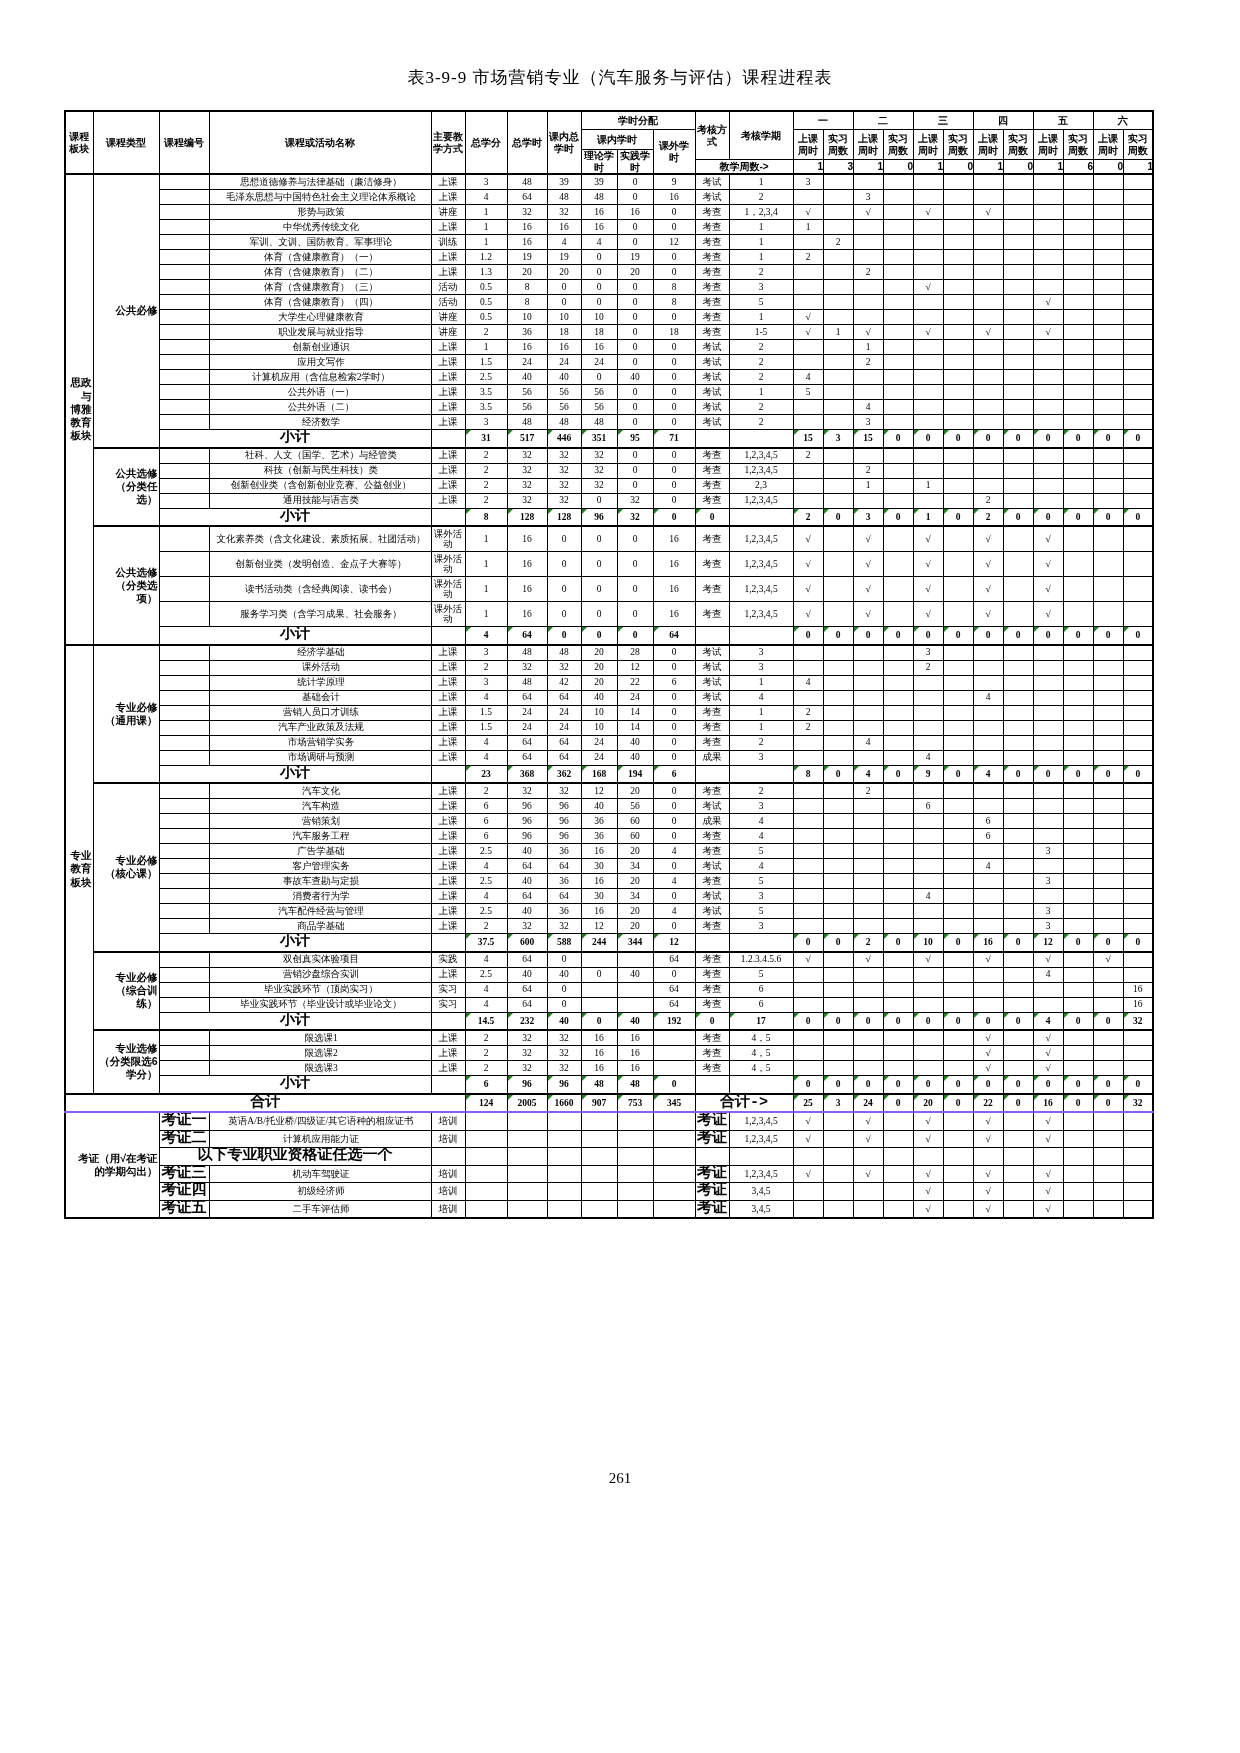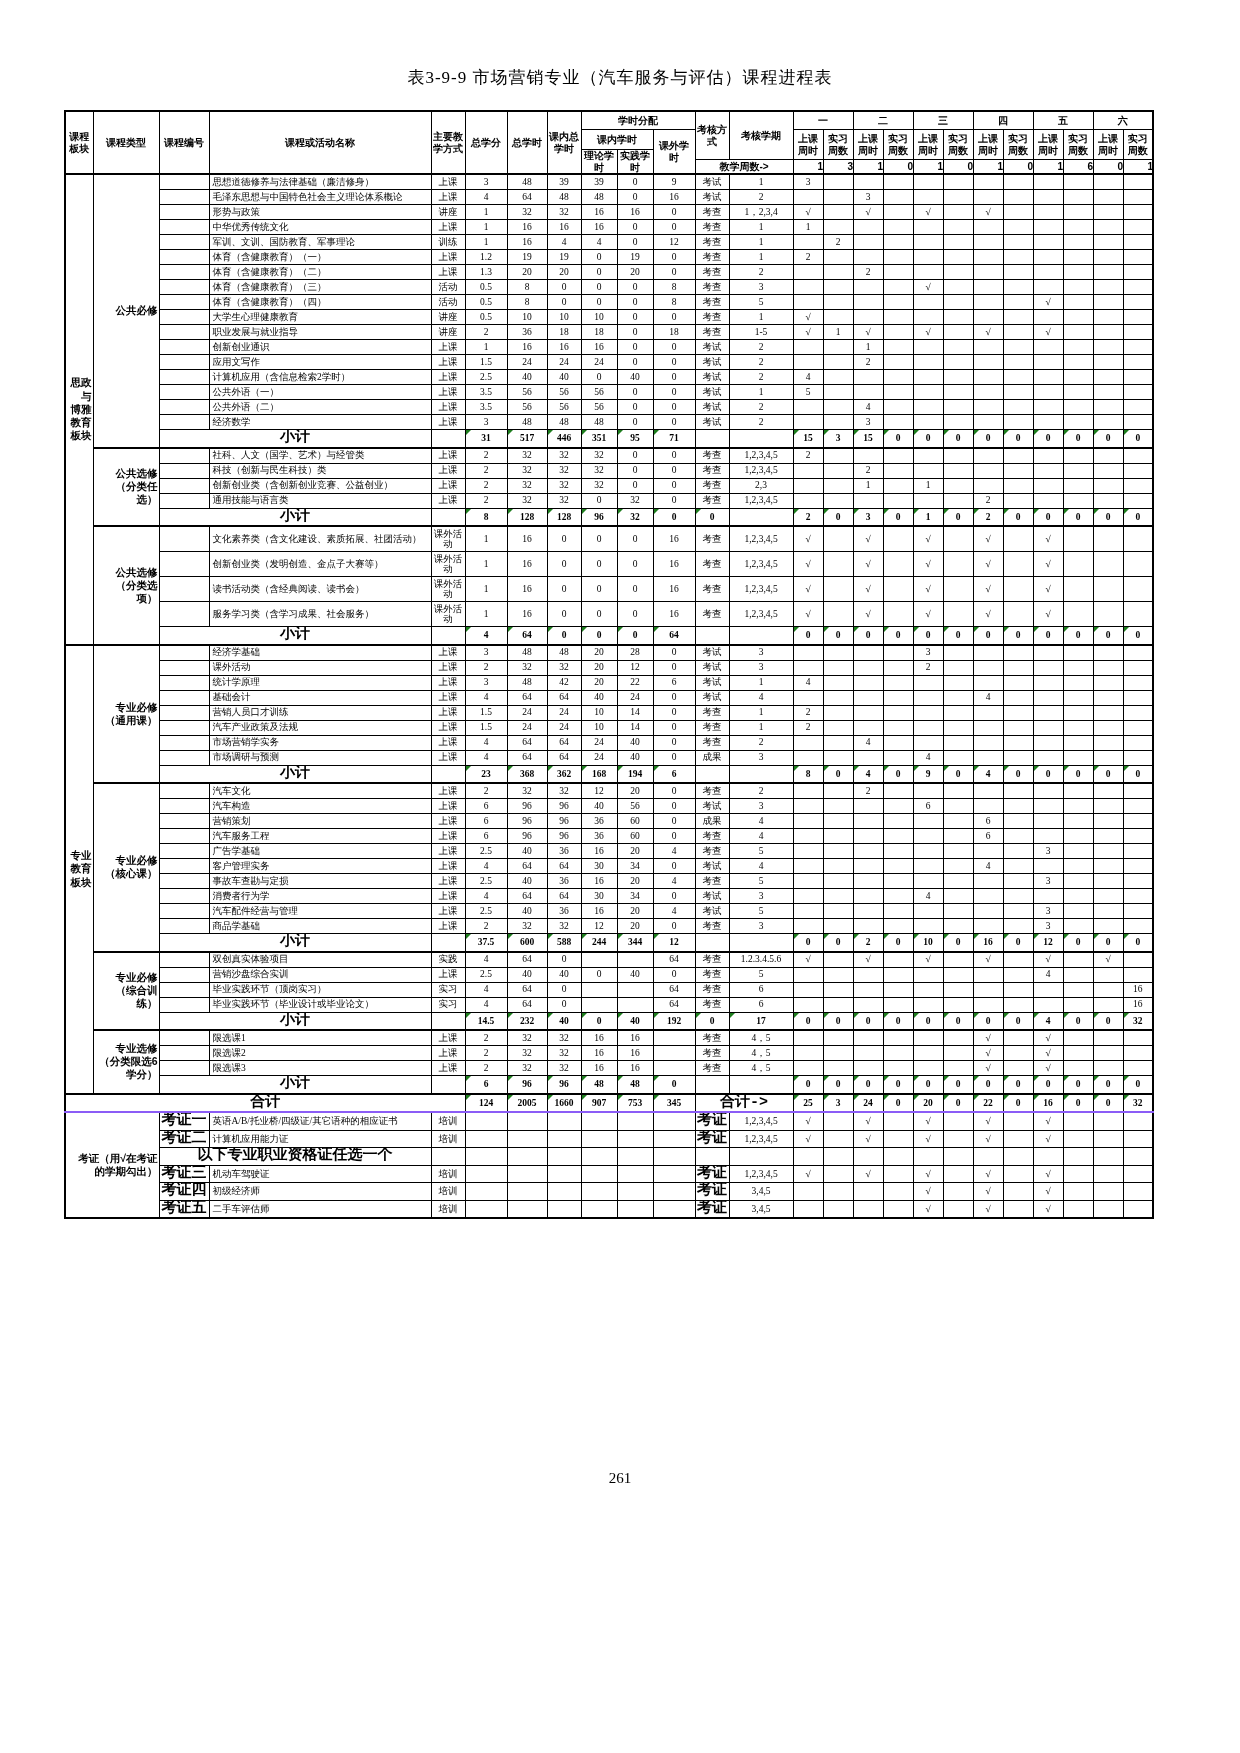--- a/index.html
+++ b/index.html
@@ -10,21 +10,21 @@
   .pageno{position:absolute;top:1470px;left:0;width:1240px;text-align:center;
           font-size:15px;}
   table{position:absolute;left:64px;top:110px;border-collapse:collapse;
         table-layout:fixed;width:1088px;border:2px solid #000;}
   th,td{border:1px solid #000;padding:0 1px;text-align:center;vertical-align:middle;
         overflow:hidden;position:relative;}
   th{font-family:"Liberation Sans",sans-serif;font-weight:bold;font-size:10px;line-height:1.15;}
   td{font-family:"Liberation Serif",serif;font-size:9.5px;height:14px;line-height:1.1;}
   thead{border-bottom:2px solid #000;}
   .hr1 th{height:17px;} .hr2 th{height:19px;} .hr3 th{height:22px;} .hr4 th{height:13px;}
-  .nm{text-align:left;padding-left:3px;}
+  .nm{text-align:center;padding-left:3px;}
   .blk,.typ{font-family:"Liberation Sans",sans-serif;font-weight:bold;
             white-space:pre-line;font-size:10.5px;line-height:1.25;text-align:right;}
   .slbl{font-family:Liberation Mono, monospace;font-weight:bold;font-size:15px;}
   .b{font-weight:bold;}
   .tall td{height:24px;}
   tr.sec td{border-top:2px solid #000;}
   tr.sub td{font-weight:bold;border-top:1.5px solid #000;}
   tr.trow td{font-weight:bold;border-top:2px solid #000;border-bottom:2px solid #8b5cf6;}
   .g::before{content:"";position:absolute;top:0;left:0;width:0;height:0;
              border-top:5px solid #1e7e1e;border-right:5px solid transparent;}

